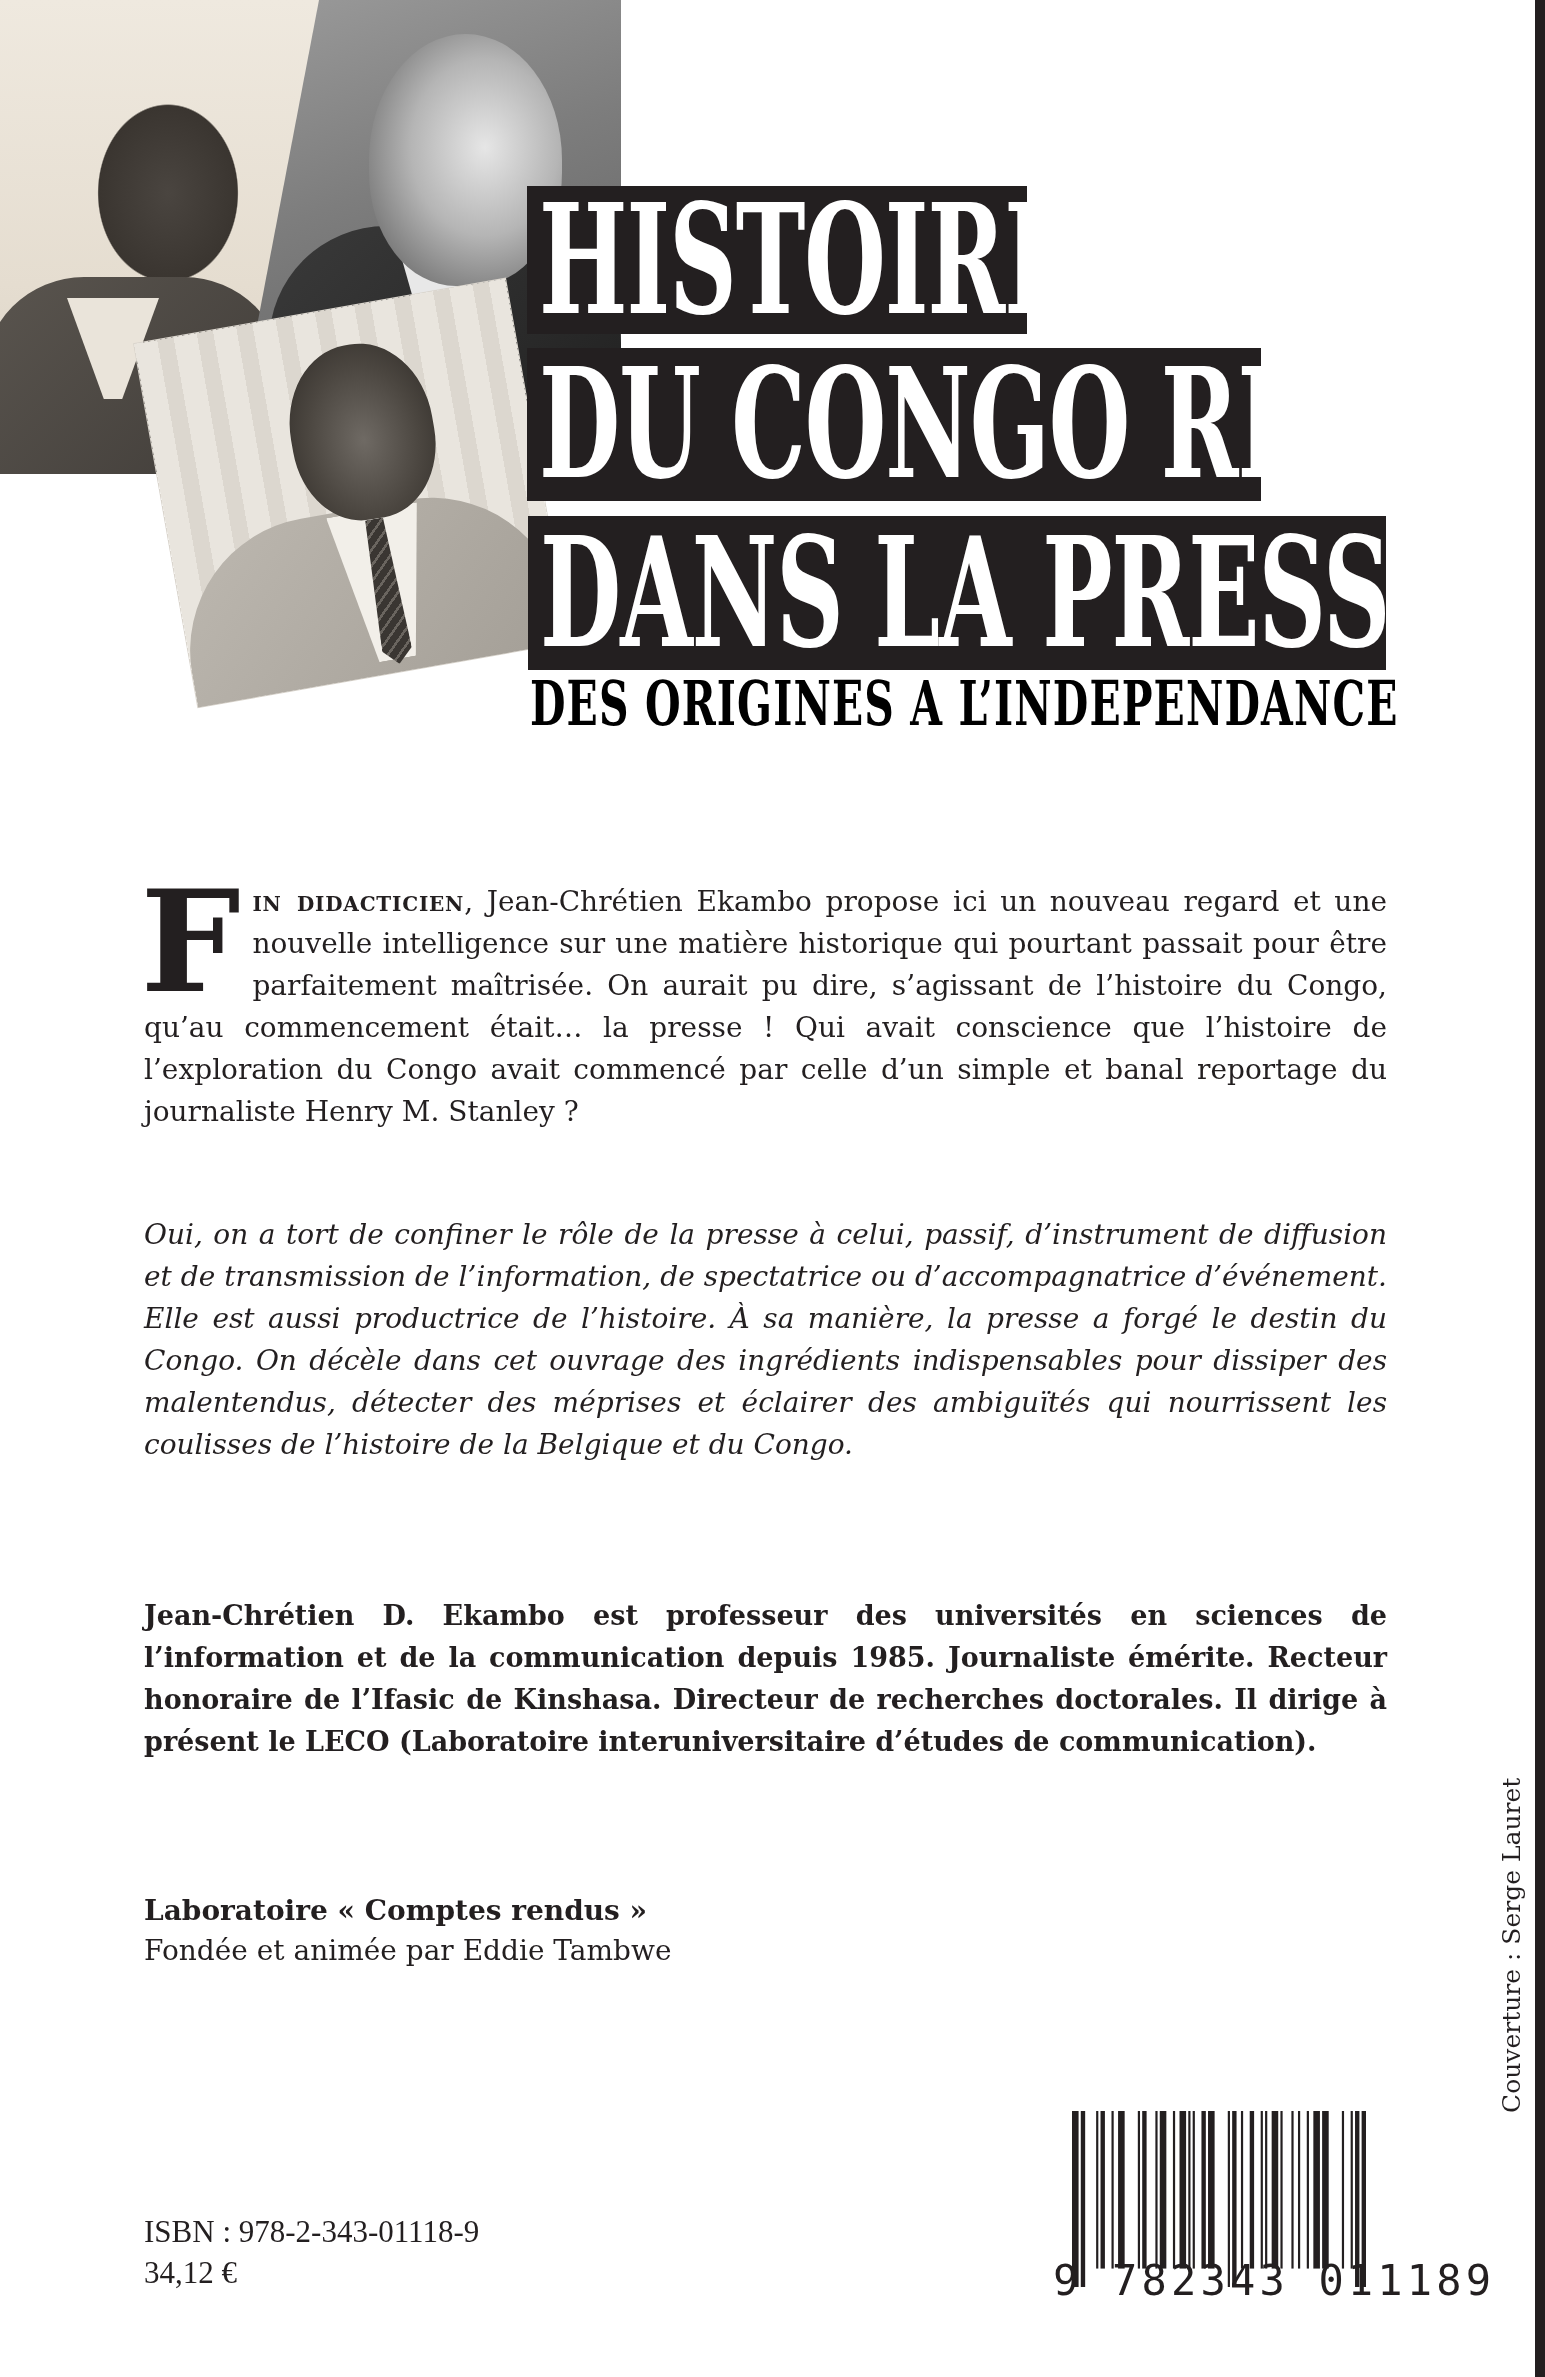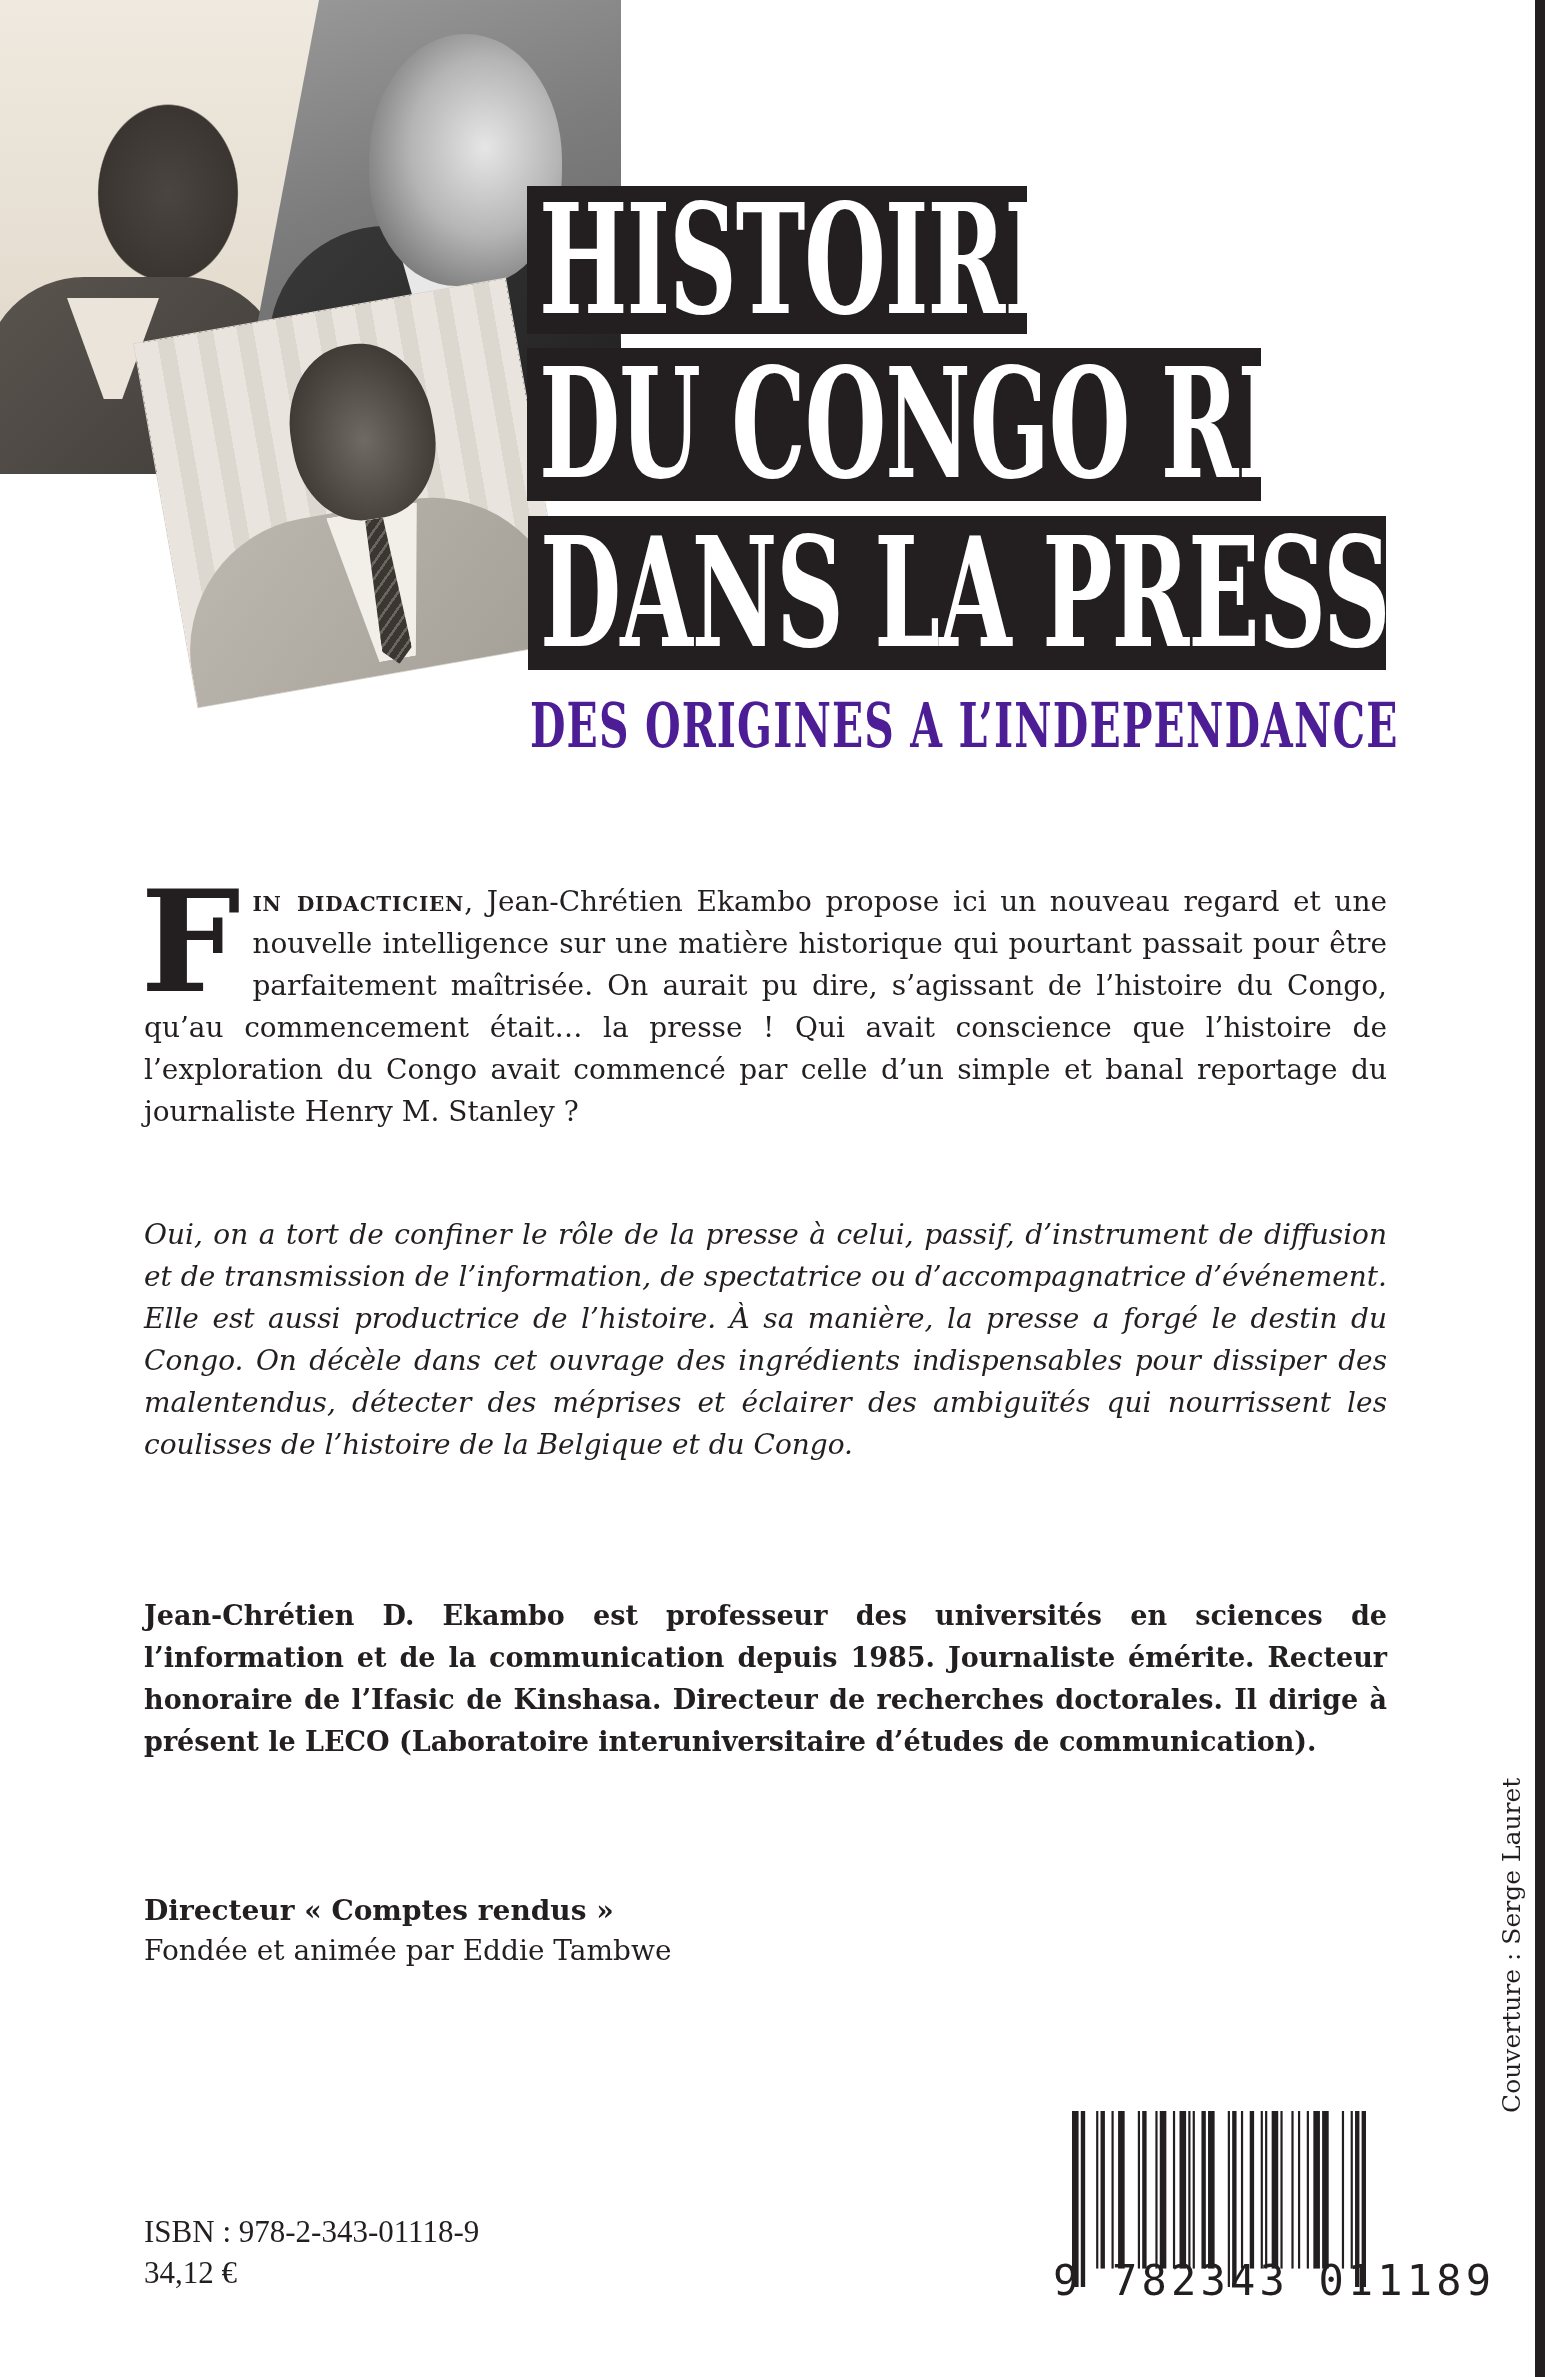--- a/index.html
+++ b/index.html
@@ -39,22 +39,22 @@
                  clip-path: polygon(20% 0,80% 0,100% 90%,50% 100%,0 90%); }
 
   
   .title-block { position:absolute; background:#231f20; color:#ffffff; font-family:"DejaVu Serif", serif;
                  font-weight:bold; letter-spacing:-1.7px; display:flex; align-items:center; padding-left:11.7px;
                  box-sizing:border-box; transform-origin:left center; white-space:nowrap; }
   .title-block span { display:inline-block; transform: scaleX(0.62); transform-origin:left center; font-size:151px; line-height:1; }
   .tb1 { left:527px; top:186px; width:500px; height:148px;text-align:center; }
   .tb2 { left:527px; top:348px; width:734px; height:153px; }
   .tb3 { left:528px; top:516px; width:858px; height:154px; }
-  .subtitle { position:absolute; left:530px; top:696px; width:855px; height:59px; overflow:visible; white-space:nowrap;
-              font-family:"DejaVu Serif", serif; font-weight:bold; color:#4c1d95; }
+  .subtitle { position:absolute; left:530px; top:674px; width:855px; height:59px; overflow:visible; white-space:nowrap;
+              font-family:"DejaVu Serif", serif; font-weight:bold; color:#000000; }
   .subtitle span { display:inline-block; font-size:62px; line-height:59px; transform: scaleX(0.66); transform-origin:left center; letter-spacing:1.7px; }
 
   
   .para { position:absolute; left:144px; width:1243px; font-family:"DejaVu Serif", serif; color:#231f20;
           font-size:28px; line-height:42px; text-align:justify; text-align-last:left; }
   .p1 { top:881px; }
   .p2 { top:1214px;font-style:italic; }
   .dropcap { float:left; font-family:"DejaVu Serif", serif; font-weight:bold; font-size:141px; line-height:111px;
              margin:5px 11.7px -3.4px -3.4px; color:#231f20; }
   .smallcaps { font-variant: small-caps; font-weight:bold; letter-spacing:0.8px; }
@@ -103,21 +103,21 @@
 <div class="title-block tb3">
     <span>DANS LA PRESSE</span>
   </div>
 <div class="subtitle"><span>DES ORIGINES A L’INDEPENDANCE</span></div>
 
 <div class="para p1"><span class="dropcap">F</span><span class="smallcaps">in didacticien</span><span>, Jean-Chrétien Ekambo propose ici un nouveau regard et une nouvelle intelligence sur une matière historique qui pourtant passait pour être parfaitement maîtrisée. On aurait pu dire, s’agissant de l’histoire du Congo, qu’au commencement était… la presse ! Qui avait conscience que l’histoire de l’exploration du Congo avait commencé par celle d’un simple et banal reportage du journaliste Henry M. Stanley ?</span></div>
 <div class="para p2">Oui, on a tort de confiner le rôle de la presse à celui, passif, d’instrument de diffusion et de transmission de l’information, de spectatrice ou d’accompagnatrice d’événement. Elle est aussi productrice de l’histoire. À sa manière, la presse a forgé le destin du Congo. On décèle dans cet ouvrage des ingrédients indispensables pour dissiper des malentendus, détecter des méprises et éclairer des ambiguïtés qui nourrissent les coulisses de l’histoire de la Belgique et du Congo.</div>
 
 <div class="bio">Jean-Chrétien D. Ekambo est professeur des universités en sciences de l’information et de la communication depuis 1985. Journaliste émérite. Recteur honoraire de l’Ifasic de Kinshasa. Directeur de recherches doctorales. Il dirige à présent le LECO (Laboratoire interuniversitaire d’études de communication).</div>
 
-<div class="collection-title">Directeur « Comptes rendus »</div>
+<div class="collection-title">Laboratoire « Comptes rendus »</div>
 <div class="collection-sub">Fondée et animée par Eddie Tambwe</div>
 
 <div class="isbn">ISBN : 978-2-343-01118-9</div>
 <div class="price">34,12 €</div>
 
 <svg class="barcode" id="barcode" viewBox="0 0 350 210" preserveAspectRatio="none">
     <rect x="0" y="0" width="7.835820895522389" height="210" fill="#231f20"></rect>
     <rect x="10.447761194029852" y="0" width="5.223880597014926" height="210" fill="#231f20"></rect>
     <rect x="28.731343283582092" y="0" width="2.611940298507463" height="188" fill="#231f20"></rect>
     <rect x="33.95522388059702" y="0" width="5.223880597014926" height="188" fill="#231f20"></rect>

